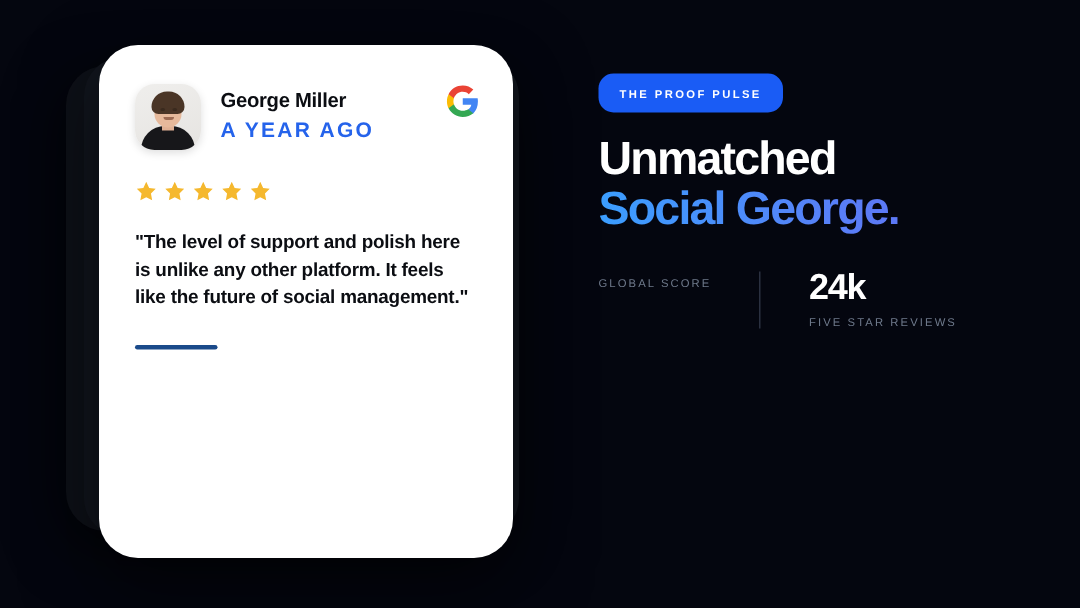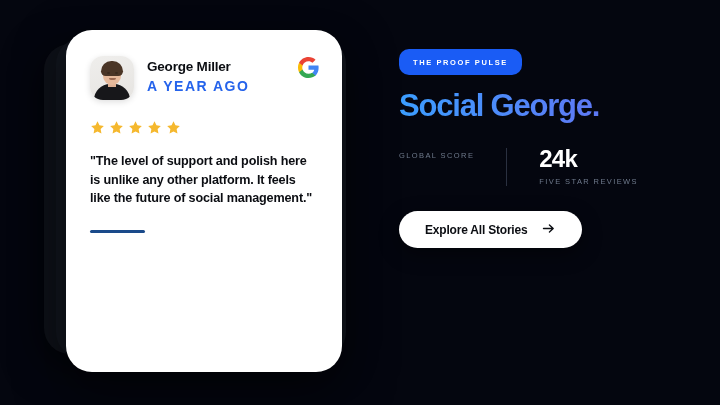--- a/index.html
+++ b/index.html
@@ -204,37 +204,30 @@
 
       <div class="accent-rule"></div>
     </div>
   </div>
 
   <div class="right">
 
     <div class="badge">THE PROOF PULSE</div>
 
     <div class="headline">
+      <div class="h-line1">Unmatched</div>
       <div class="h-line2">Social George.</div>
     </div>
 
 
     <div class="stats">
       <div class="stat">
         <div class="stat-label">GLOBAL SCORE</div>
       </div>
       <div class="stat-divider"></div>
       <div class="stat">
         <div class="stat-value">24k</div>
         <div class="stat-label">FIVE STAR REVIEWS</div>
       </div>
     </div>
 
-    <button class="cta">
-      <span class="cta-label">Explore All Stories</span>
-      <span class="cta-arrow">
-        <svg viewBox="0 0 24 24" width="15" height="15">
-            <path fill="none" stroke="#0b0d12" stroke-width="2.2" stroke-linecap="round" stroke-linejoin="round" d="M4 12h15M13.5 6.5L19.5 12l-6 5.5"></path>
-          </svg>
-      </span>
-    </button>
   </div>
 </div>
 
 </body></html>

